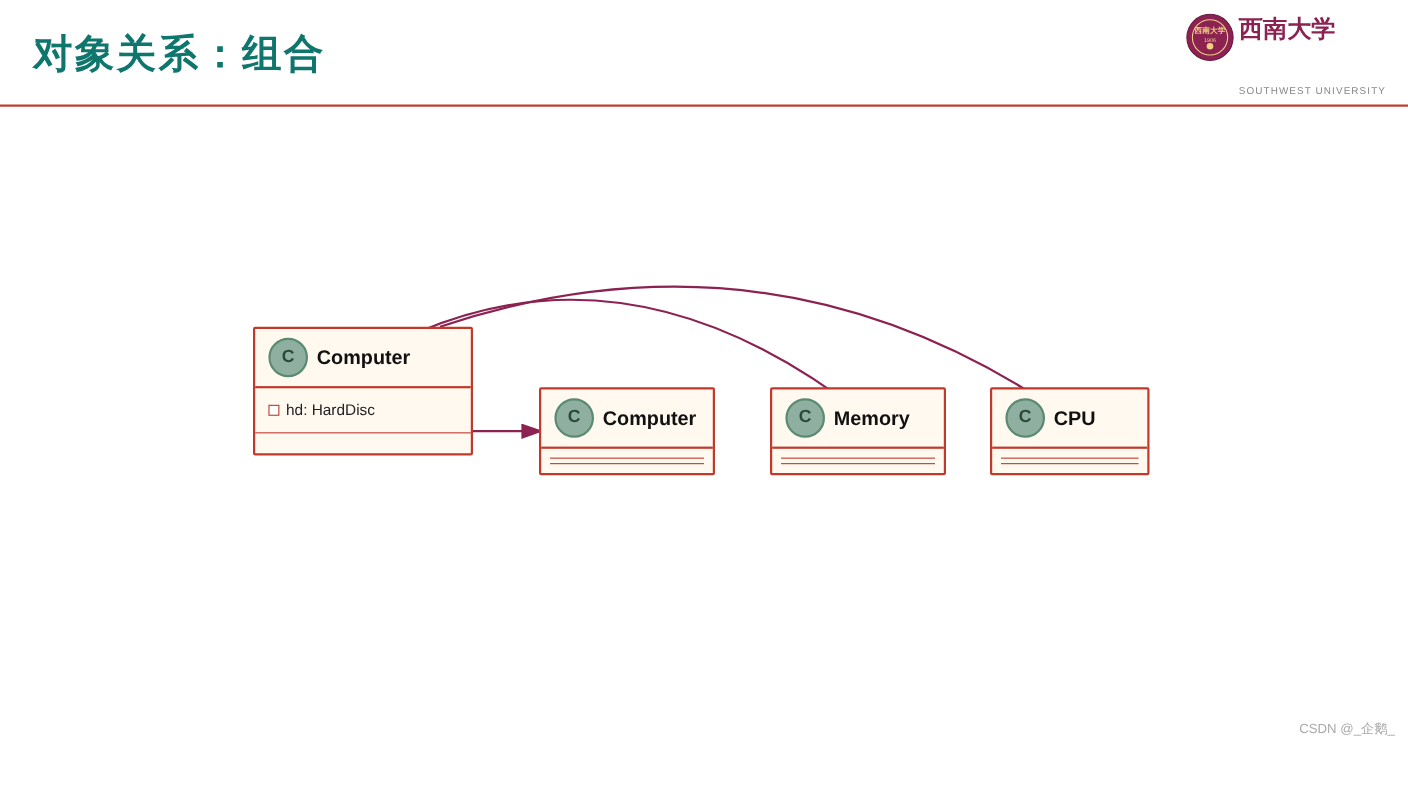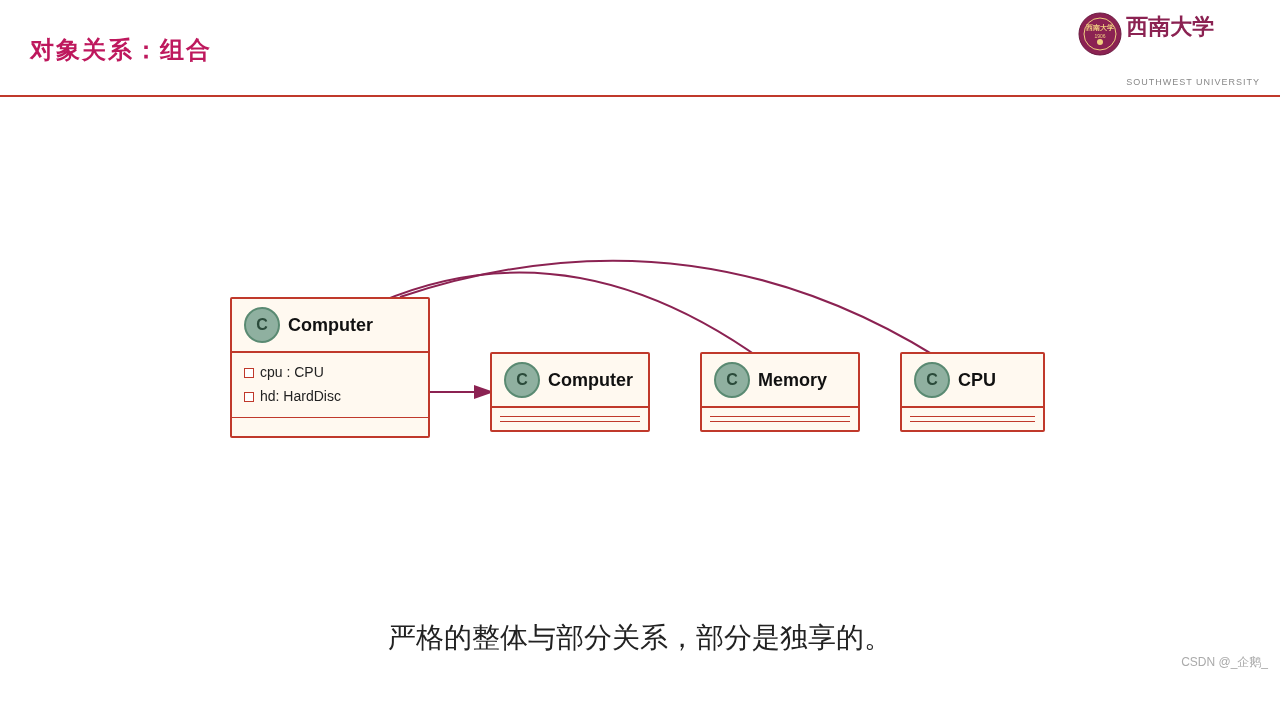--- a/index.html
+++ b/index.html
@@ -16,23 +16,23 @@
     
     .header {
       display: flex;
       align-items: center;
       justify-content: space-between;
       padding: 12px 20px 8px 30px;
       border-bottom: 2px solid #c0392b;
     }
 
     .page-title {
-      font-size: 24px;
+      font-size: 36px;
       font-weight: bold;
-      color: #be185d;
+      color: #0f766e;
       letter-spacing: 2px;
     }
 
     
     .diagram-area {
       position: relative;
       width: 1280px;
       height: 580px;
     }
 
@@ -198,24 +198,20 @@
   </svg>
 
   <div class="uml-box" style="left:230px; top:200px; width:200px;">
     <div class="uml-header">
       <div class="uml-icon">C</div>
       <div class="uml-classname">Computer</div>
     </div>
     <div class="uml-body">
       <div class="uml-field">
         <div class="uml-field-icon"></div>
-        <span>cpu : CPU</span>
-      </div>
-      <div class="uml-field">
-        <div class="uml-field-icon"></div>
         <span>hd: HardDisc</span>
       </div>
     </div>
     <div class="uml-footer"></div>
   </div>
 
   <div class="uml-box uml-box-small" style="left:490px; top:255px; width:160px;">
     <div class="uml-header">
       <div class="uml-icon">C</div>
       <div class="uml-classname">Computer</div>
@@ -241,16 +237,15 @@
     <div class="uml-header">
       <div class="uml-icon">C</div>
       <div class="uml-classname">CPU</div>
     </div>
     <div class="uml-footer-lines">
       <div class="uml-footer-line"></div>
       <div class="uml-footer-line"></div>
     </div>
   </div>
 
-  <div class="description">严格的整体与部分关系，部分是独享的。</div>
 
   <div class="watermark">CSDN @_企鹅_</div>
 </div>
 
 </body></html>

